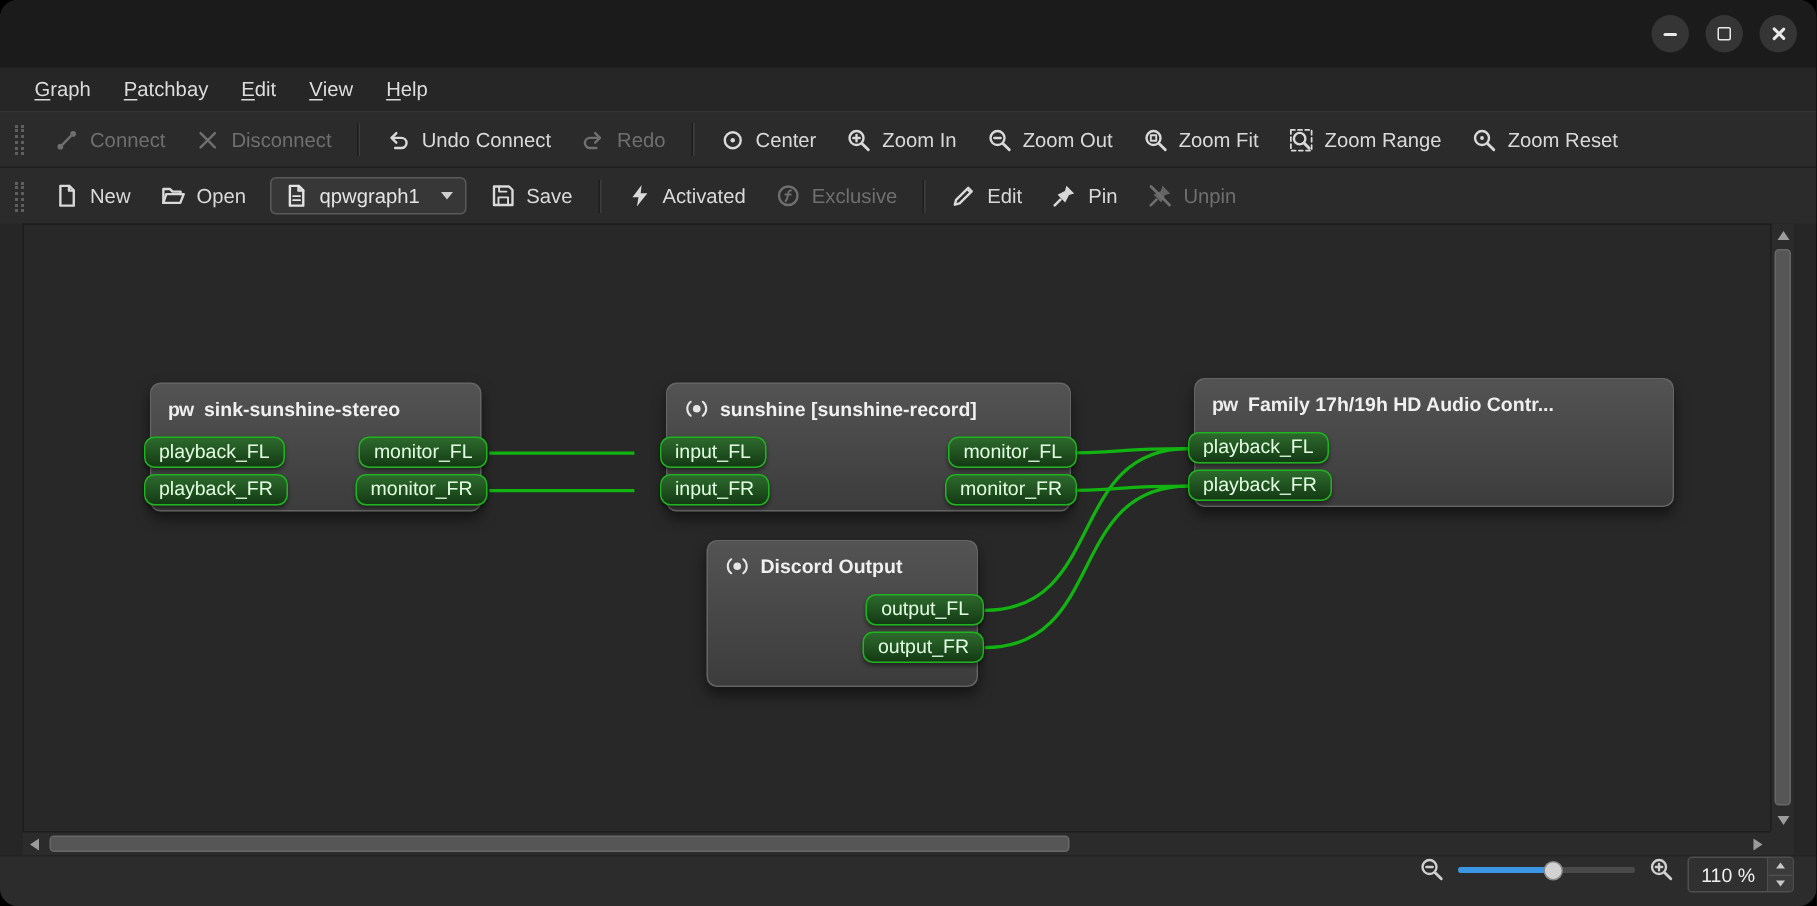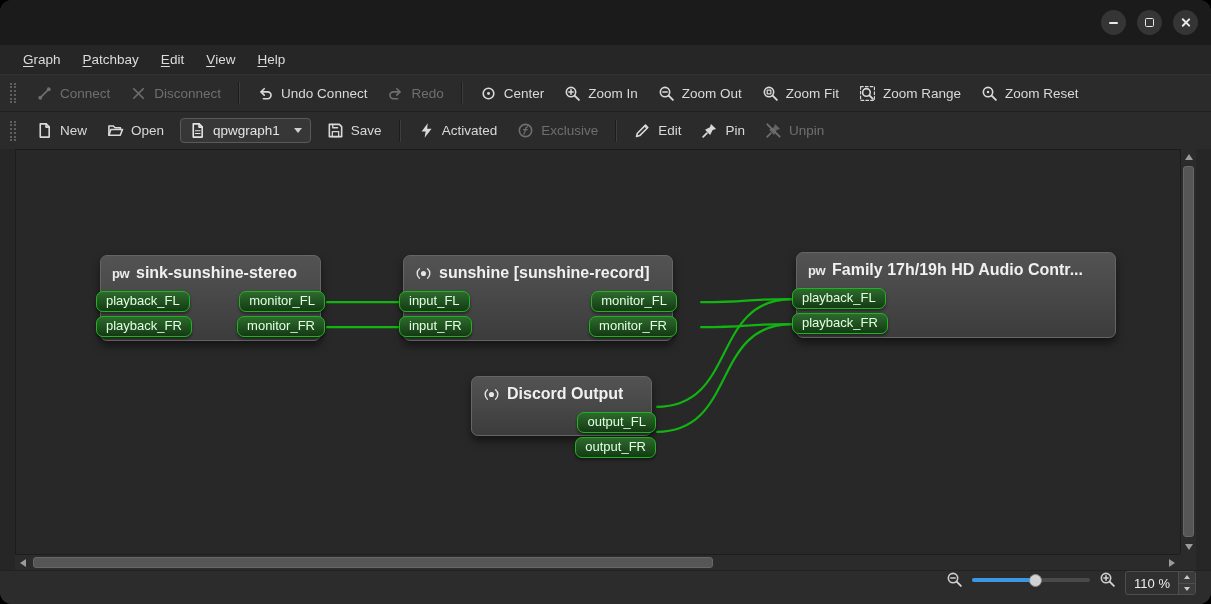--- a/index.html
+++ b/index.html
@@ -52,21 +52,21 @@
     margin:0 15px;background:#222;}
   .graph-canvas{grid-column:1;grid-row:1;position:relative;background:#282828;
     overflow:hidden;border:1px solid #1c1c1c;border-bottom:none;border-right:none;}
   .connections-layer{position:absolute;inset:0;width:100%;height:100%;pointer-events:none;z-index:1;}
   .node{position:absolute;z-index:2;background:linear-gradient(#535353,#3c3c3c);
     border:1px solid #656565;border-radius:7px;box-shadow:0 5px 9px rgba(0,0,0,.5);}
   .node-header{display:flex;align-items:center;gap:7px;padding:8px 11px 6px;}
   .node-icon{width:17px;height:17px;color:#e6e6e6;display:inline-flex;align-items:center;justify-content:center;}
   .node-icon svg{width:100%;height:100%;}
   .pw-glyph{font-weight:bold;font-size:13px;color:#ececec;letter-spacing:-0.5px;line-height:1;}
-  .node-title-text{font-weight:bold;font-size:16px;color:#f0f0f0;white-space:nowrap;
+  .node-title-text{font-weight:bold;font-size:13px;color:#f0f0f0;white-space:nowrap;
     overflow:hidden;text-overflow:ellipsis;}
   .port{position:absolute;height:21px;line-height:17px;padding:0 9px;font-size:13px;color:#e2ffe2;
     background:linear-gradient(#2d6a2d,#143a14);border:1.5px solid var(--port-border,#1db51d);
     border-radius:7px;white-space:nowrap;box-shadow:0 2px 3px rgba(0,0,0,.45);}
   .port.left{left:-5px;}
   .port.right{right:-5px;}
 
   .vscroll{grid-column:2;grid-row:1;background:#2b2b2b;position:relative;border-left:1px solid #1d1d1d;}
   .hscroll{grid-column:1;grid-row:2;background:#2b2b2b;border-top:1px solid #1d1d1d;display:flex;}
   .scroll-corner{grid-column:2;grid-row:2;background:#2b2b2b;}
@@ -364,21 +364,21 @@
             <span class="node-icon">
               <span class="pw-glyph">pw</span>
             </span>
             <span class="node-title-text">sink-sunshine-stereo</span>
           </div>
           <div class="port left" id="port_sink_playback_FL" style="top: 35px;">playback_FL</div>
           <div class="port left" id="port_sink_playback_FR" style="top: 60px;">playback_FR</div>
           <div class="port right" id="port_sink_monitor_FL" style="top: 35px;">monitor_FL</div>
           <div class="port right" id="port_sink_monitor_FR" style="top: 60px;">monitor_FR</div>
         </div>
-        <div class="node" style="left: 387px; top: 105px; width: 270px; height: 86px; text-align: right;">
+        <div class="node" style="left: 428px; top: 105px; width: 270px; height: 86px; text-align: right;">
           <div class="node-header">
             <span class="node-icon">
               <svg viewBox="0 0 16 16" fill="none" stroke="currentColor" stroke-width="1.5" stroke-linecap="round" stroke-linejoin="round">
                 <circle cx="8" cy="8" r="2.4" fill="currentColor" stroke="none"></circle>
                 <path d="M4.2 3.6 a5.6 5.6 0 0 0 0 8.8 M11.8 3.6 a5.6 5.6 0 0 1 0 8.8" stroke-width="1.3"></path>
               </svg>
             </span>
             <span class="node-title-text">sunshine [sunshine-record]</span>
           </div>
           <div class="port left" id="port_sunshine_input_FL" style="top: 35px;">input_FL</div>
@@ -389,21 +389,21 @@
         <div class="node" style="left: 780px; top: 102px; width: 320px; height: 86px;">
           <div class="node-header">
             <span class="node-icon">
               <span class="pw-glyph">pw</span>
             </span>
             <span class="node-title-text">Family 17h/19h HD Audio Contr...</span>
           </div>
           <div class="port left" id="port_family_playback_FL" style="top: 35px;">playback_FL</div>
           <div class="port left" id="port_family_playback_FR" style="top: 60px;">playback_FR</div>
         </div>
-        <div class="node" style="left: 455px; top: 210px; width: 181px; height: 60px; margin-top: 16px;">
+        <div class="node" style="left: 455px; top: 210px; width: 181px; height: 98px;">
           <div class="node-header">
             <span class="node-icon">
               <svg viewBox="0 0 16 16" fill="none" stroke="currentColor" stroke-width="1.5" stroke-linecap="round" stroke-linejoin="round">
                 <circle cx="8" cy="8" r="2.4" fill="currentColor" stroke="none"></circle>
                 <path d="M4.2 3.6 a5.6 5.6 0 0 0 0 8.8 M11.8 3.6 a5.6 5.6 0 0 1 0 8.8" stroke-width="1.3"></path>
               </svg>
             </span>
             <span class="node-title-text">Discord Output</span>
           </div>
           <div class="port right" id="port_discord_output_FL" style="top: 35px;">output_FL</div>

